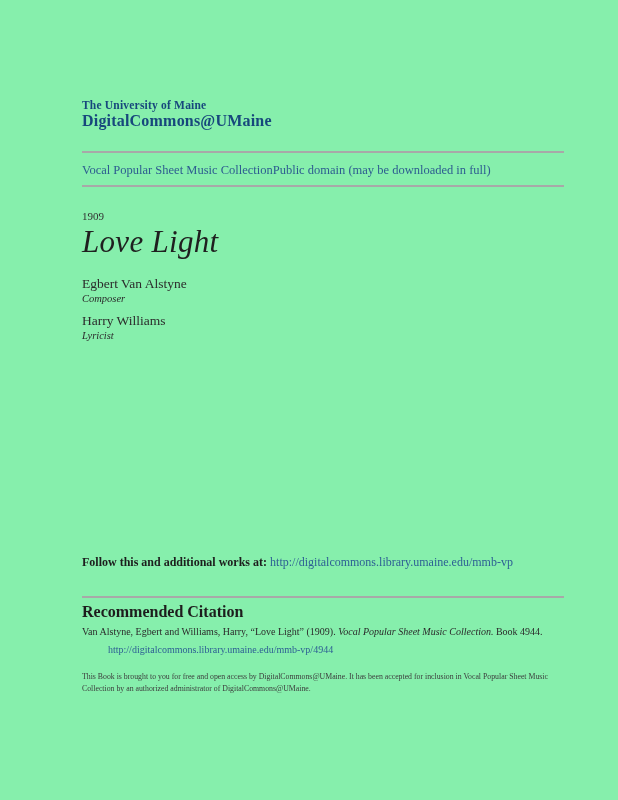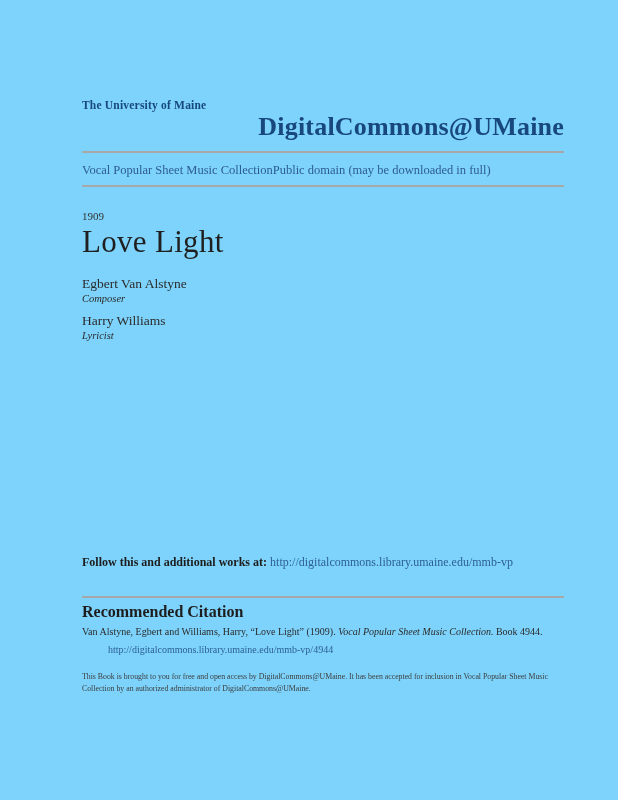--- a/index.html
+++ b/index.html
@@ -4,42 +4,41 @@
 <style>
   html, body {
     margin: 0;
     padding: 0;
     background: #ffffff;
   }
   .page {
     position: relative;
     width: 618px;
     height: 800px;
-    background: #7dd3fc;
+    background: #86efac;
     font-family: "Liberation Serif", serif;
     color: #262626;
     overflow: hidden;
   }
   .content { position: absolute; left: 82px; width: 482px; }
 
   
   .header { top: 99px; }
   .inst {
     font-size: 11.5px;
     font-weight: bold;
     color: #17477c;
     letter-spacing: 0.2px;
   }
   .repo {
-    font-size: 26px;
+    font-size: 16px;
     font-weight: bold;
     color: #17477c;
     margin-top: 1px;
     letter-spacing: 0.2px;
-    text-align: right;
   }
 
   .rule {
     position: absolute;
     left: 82px;
     width: 482px;
     border: none;
     border-top: 2px solid #a8a8a8;
     margin: 0;
   }
@@ -62,20 +61,21 @@
 
   
   .year { top: 210px; font-size: 11px; color: #333333; }
   .worktitle {
     top: 224px;
     font-size: 31px;
     font-weight: normal;
     color: #1f1f1f;
     margin: 0;
     letter-spacing: 0.3px;
+    font-style: italic;
   }
   .contrib-1 { top: 276px; }
   .contrib-2 { top: 313px; }
   .contrib .name { font-size: 13.5px; color: #2b2b2b; }
   .contrib .role { font-size: 10.5px; font-style: italic; color: #2b2b2b; margin-top: 1px; }
 
   
   .follow-row { top: 555px; font-size: 12px; }
   .follow-label { font-weight: bold; color: #1d1d1d; }
   .follow-url, .citation-url {

